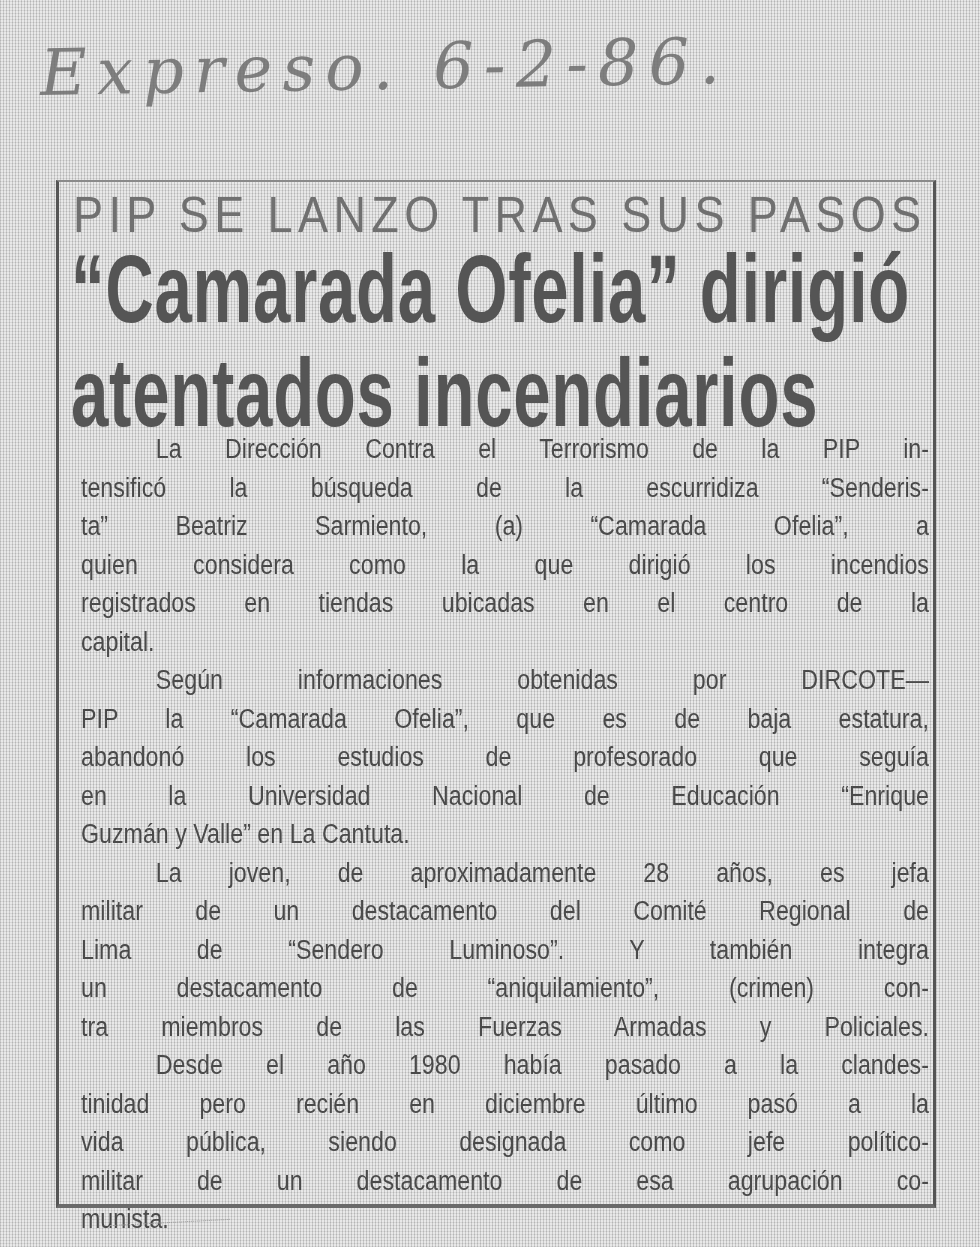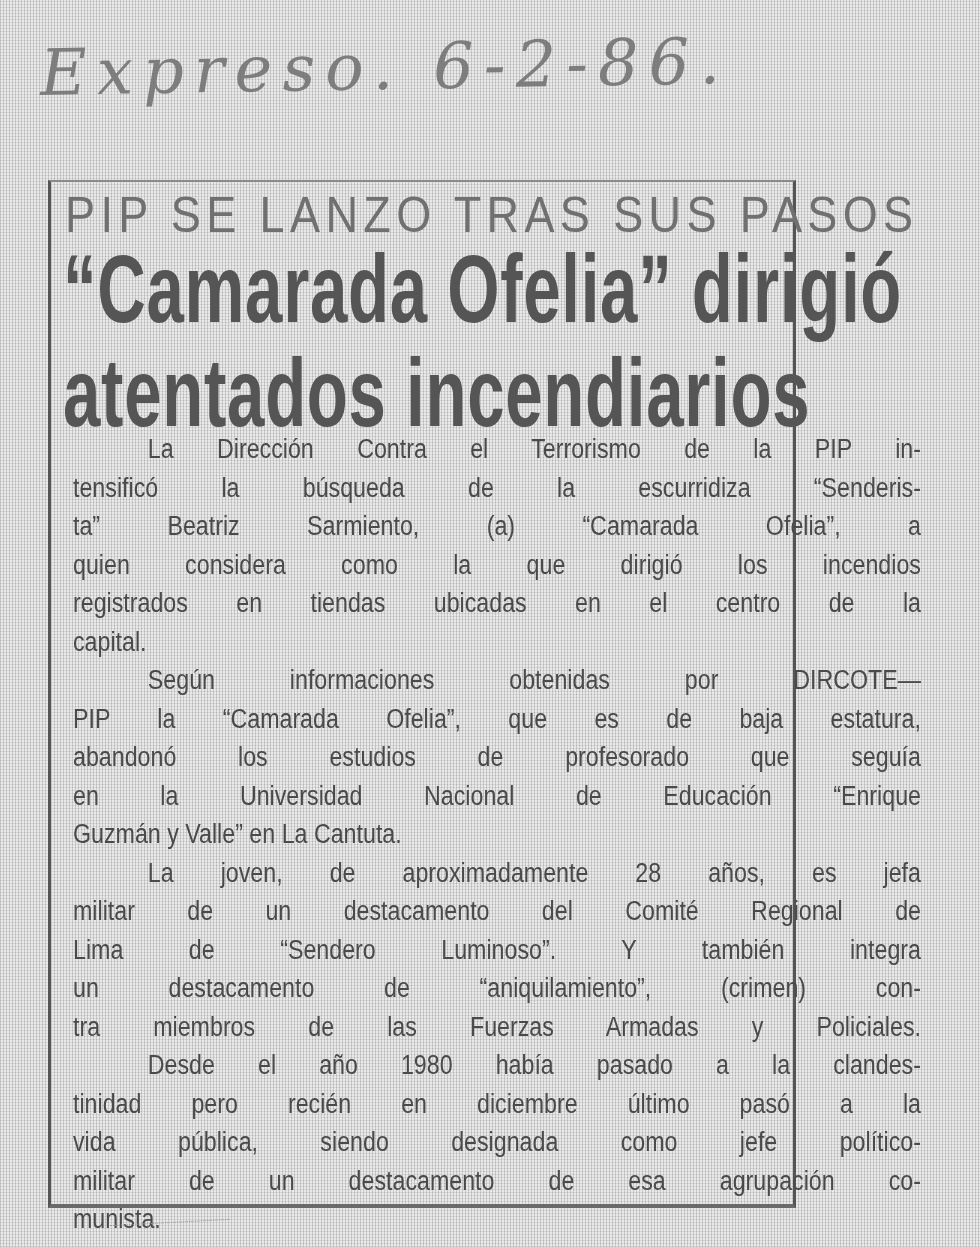--- a/index.html
+++ b/index.html
@@ -18,22 +18,22 @@
     font-family: "DejaVu Serif", serif;
     font-style: italic;
     font-size: 64px;
     letter-spacing: 10px;
     color: #6e6e6e;
     font-weight: 300;
     transform: rotate(-1deg);
     opacity: 0.85;
   }
   .clipping {
-    position: absolute; left: 48px; top: 180px;
-    width: 748px; height: 1028px;
+    position: absolute; left: 56px; top: 180px;
+    width: 880px; height: 1028px;
     border-left: 3px solid #555;
     border-right: 3px solid #555;
     border-top: 2px solid #8a8a8a;
     border-bottom: 4px solid #6a6a6a;
     box-sizing: border-box;
   }
   .kicker {
     position: absolute; left: 14px; top: 4px;
     font-family: "Liberation Sans Narrow", "Liberation Sans", sans-serif;
     font-size: 50px;

